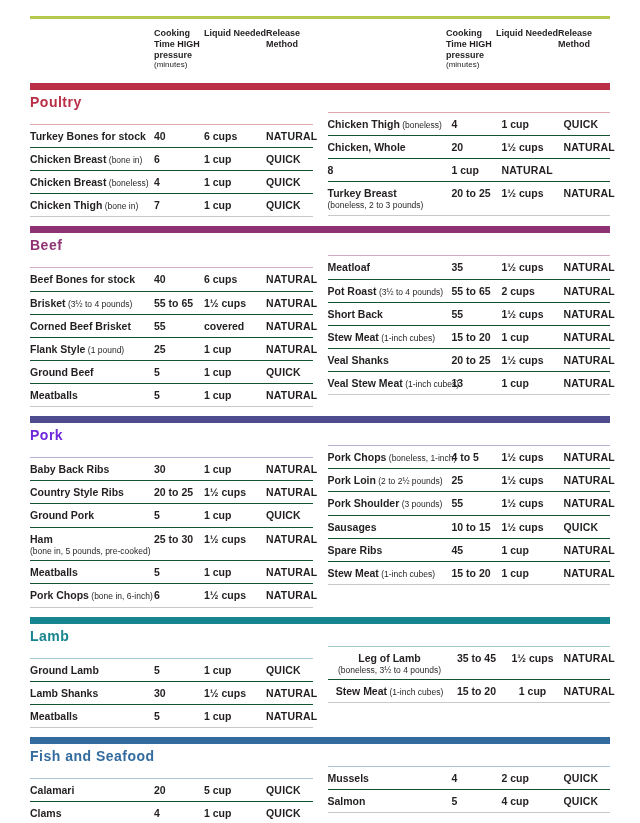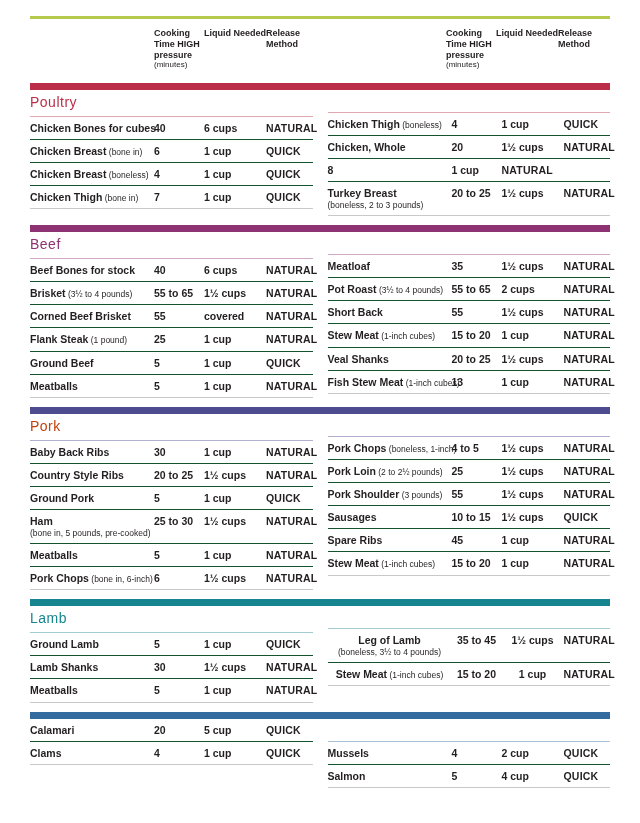--- a/index.html
+++ b/index.html
@@ -6,21 +6,21 @@
   body{width:640px;height:823px;font-family:"Liberation Sans",sans-serif;color:#231f20;overflow:hidden;}
   .page{padding:16px 30px 0 30px;box-sizing:border-box;width:640px;}
   .page-title{font-size:27px;font-weight:bold;letter-spacing:.5px;color:#17141a;margin:6px 0 12px 0;}
   .green-rule{height:3px;background:#b5c94d;margin-bottom:4px;}
   .headers-row{display:flex;gap:4px;}
   .col-headers{flex:1;display:grid;grid-template-columns:124px 50px 62px 1fr;font-size:9px;font-weight:bold;line-height:1.2;padding:5px 0 4px 0;}
   .h-sub{display:block;font-weight:normal;font-size:8px;}
   .section-bar{height:7px;margin-top:9px;}
   .cols{display:flex;gap:15px;}
   .col{flex:1;min-width:0;}
-  .sec-title{font-size:14px;font-weight:normal;letter-spacing:.5px;margin:4px 0 0 0;padding-bottom:6px;border-bottom:1px solid;}
+  .sec-title{font-size:14px;font-weight:bold;letter-spacing:.5px;margin:4px 0 0 0;padding-bottom:14px;border-bottom:1px solid;}
   .ftable{border-bottom:1px solid #c9c9c9;}
   .col-right .ftable{margin-top:22px;border-top:1px solid;}
   .frow{display:grid;grid-template-columns:124px 50px 62px 1fr;align-items:start;padding:5px 0 4px 0;border-top:1px solid #14532d;}
   .ftable .frow:first-child{border-top:none;}
   .cell{font-size:10.5px;font-weight:bold;line-height:1.25;}
   .name-cell{white-space:nowrap;overflow:visible;}
   .fname{font-size:10.5px;font-weight:bold;}
   .fnote{font-size:8.5px;font-weight:normal;}
   .fnote2{font-size:8.5px;font-weight:normal;white-space:normal;line-height:1.25;}
   .release-cell{letter-spacing:.2px;}
@@ -53,21 +53,21 @@
   </div>
 
   <div id="sections">
       <section class="section">
         <div class="section-bar" style="background: rgb(186, 47, 71);"></div>
         <div class="cols">
           <div class="col col-left">
             <h2 class="sec-title" style="color: rgb(186, 47, 71); border-bottom-color: rgb(224, 168, 177);">Poultry</h2>
             <div class="ftable">
               <div class="frow">
-                <div class="cell name-cell"><span class="fname">Chicken Bones for cubes</span></div>
+                <div class="cell name-cell"><span class="fname">Turkey Bones for stock</span></div>
                 <div class="cell time-cell">40</div>
                 <div class="cell liquid-cell">6 cups</div>
                 <div class="cell release-cell">NATURAL</div>
               </div>
               <div class="frow">
                 <div class="cell name-cell"><span class="fname">Chicken Breast</span><span class="fnote"> (bone in)</span></div>
                 <div class="cell time-cell">6</div>
                 <div class="cell liquid-cell">1 cup</div>
                 <div class="cell release-cell">QUICK</div>
               </div>
@@ -132,21 +132,21 @@
                 <div class="cell liquid-cell">1½ cups</div>
                 <div class="cell release-cell">NATURAL</div>
               </div>
               <div class="frow">
                 <div class="cell name-cell"><span class="fname">Corned Beef Brisket</span></div>
                 <div class="cell time-cell">55</div>
                 <div class="cell liquid-cell">covered</div>
                 <div class="cell release-cell">NATURAL</div>
               </div>
               <div class="frow">
-                <div class="cell name-cell"><span class="fname">Flank Steak</span><span class="fnote"> (1 pound)</span></div>
+                <div class="cell name-cell"><span class="fname">Flank Style</span><span class="fnote"> (1 pound)</span></div>
                 <div class="cell time-cell">25</div>
                 <div class="cell liquid-cell">1 cup</div>
                 <div class="cell release-cell">NATURAL</div>
               </div>
               <div class="frow">
                 <div class="cell name-cell"><span class="fname">Ground Beef</span></div>
                 <div class="cell time-cell">5</div>
                 <div class="cell liquid-cell">1 cup</div>
                 <div class="cell release-cell">QUICK</div>
               </div>
@@ -184,34 +184,34 @@
                 <div class="cell liquid-cell">1 cup</div>
                 <div class="cell release-cell">NATURAL</div>
               </div>
               <div class="frow">
                 <div class="cell name-cell"><span class="fname">Veal Shanks</span></div>
                 <div class="cell time-cell">20 to 25</div>
                 <div class="cell liquid-cell">1½ cups</div>
                 <div class="cell release-cell">NATURAL</div>
               </div>
               <div class="frow">
-                <div class="cell name-cell"><span class="fname">Fish Stew Meat</span><span class="fnote"> (1-inch cubes)</span></div>
+                <div class="cell name-cell"><span class="fname">Veal Stew Meat</span><span class="fnote"> (1-inch cubes)</span></div>
                 <div class="cell time-cell">13</div>
                 <div class="cell liquid-cell">1 cup</div>
                 <div class="cell release-cell">NATURAL</div>
               </div>
             </div>
           </div>
         </div>
       </section>
       <section class="section">
         <div class="section-bar" style="background: rgb(78, 75, 142);"></div>
         <div class="cols">
           <div class="col col-left">
-            <h2 class="sec-title" style="color: #c2410c; border-bottom-color: rgb(178, 176, 208);">Pork</h2>
+            <h2 class="sec-title" style="color: #6d28d9; border-bottom-color: rgb(178, 176, 208);">Pork</h2>
             <div class="ftable">
               <div class="frow">
                 <div class="cell name-cell"><span class="fname">Baby Back Ribs</span></div>
                 <div class="cell time-cell">30</div>
                 <div class="cell liquid-cell">1 cup</div>
                 <div class="cell release-cell">NATURAL</div>
               </div>
               <div class="frow">
                 <div class="cell name-cell"><span class="fname">Country Style Ribs</span></div>
                 <div class="cell time-cell">20 to 25</div>
@@ -327,20 +327,21 @@
                 <div class="cell release-cell">NATURAL</div>
               </div>
             </div>
           </div>
         </div>
       </section>
       <section class="section">
         <div class="section-bar" style="background: rgb(51, 107, 158);"></div>
         <div class="cols">
           <div class="col col-left">
+            <h2 class="sec-title" style="color: rgb(51, 107, 158); border-bottom-color: rgb(169, 194, 216);">Fish and Seafood</h2>
             <div class="ftable">
               <div class="frow">
                 <div class="cell name-cell"><span class="fname">Calamari</span></div>
                 <div class="cell time-cell">20</div>
                 <div class="cell liquid-cell">5 cup</div>
                 <div class="cell release-cell">QUICK</div>
               </div>
               <div class="frow">
                 <div class="cell name-cell"><span class="fname">Clams</span></div>
                 <div class="cell time-cell">4</div>

